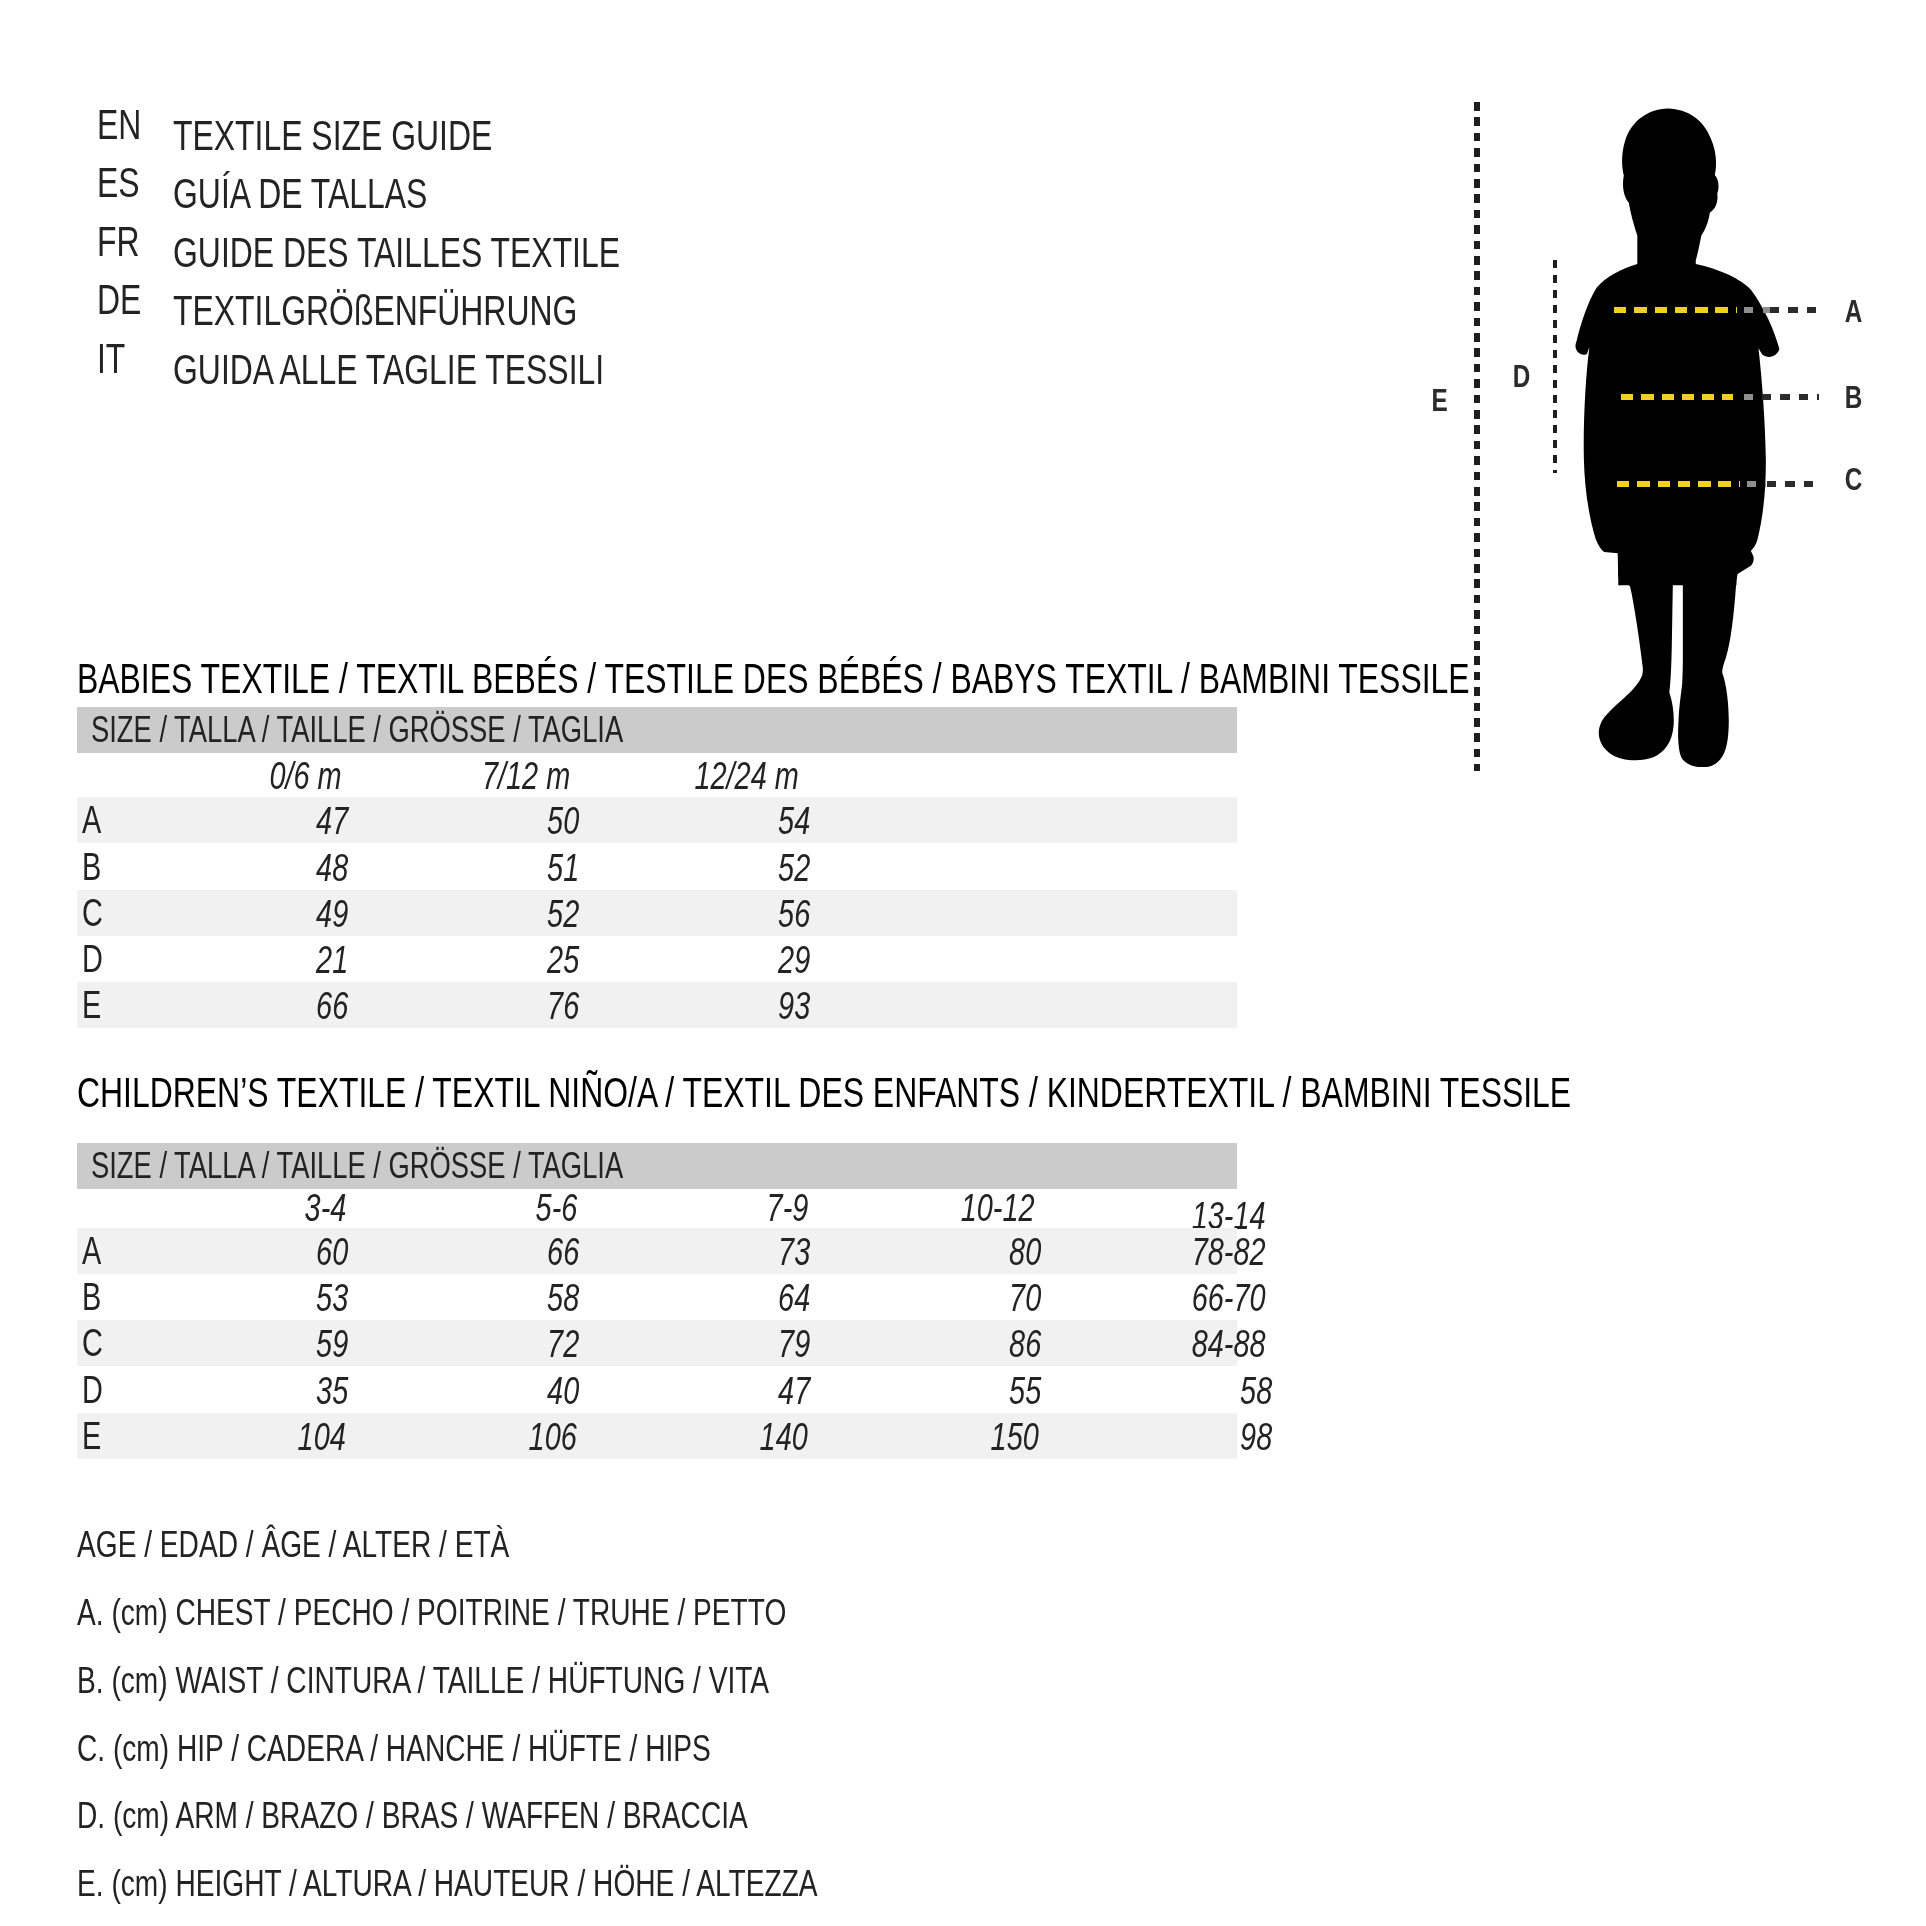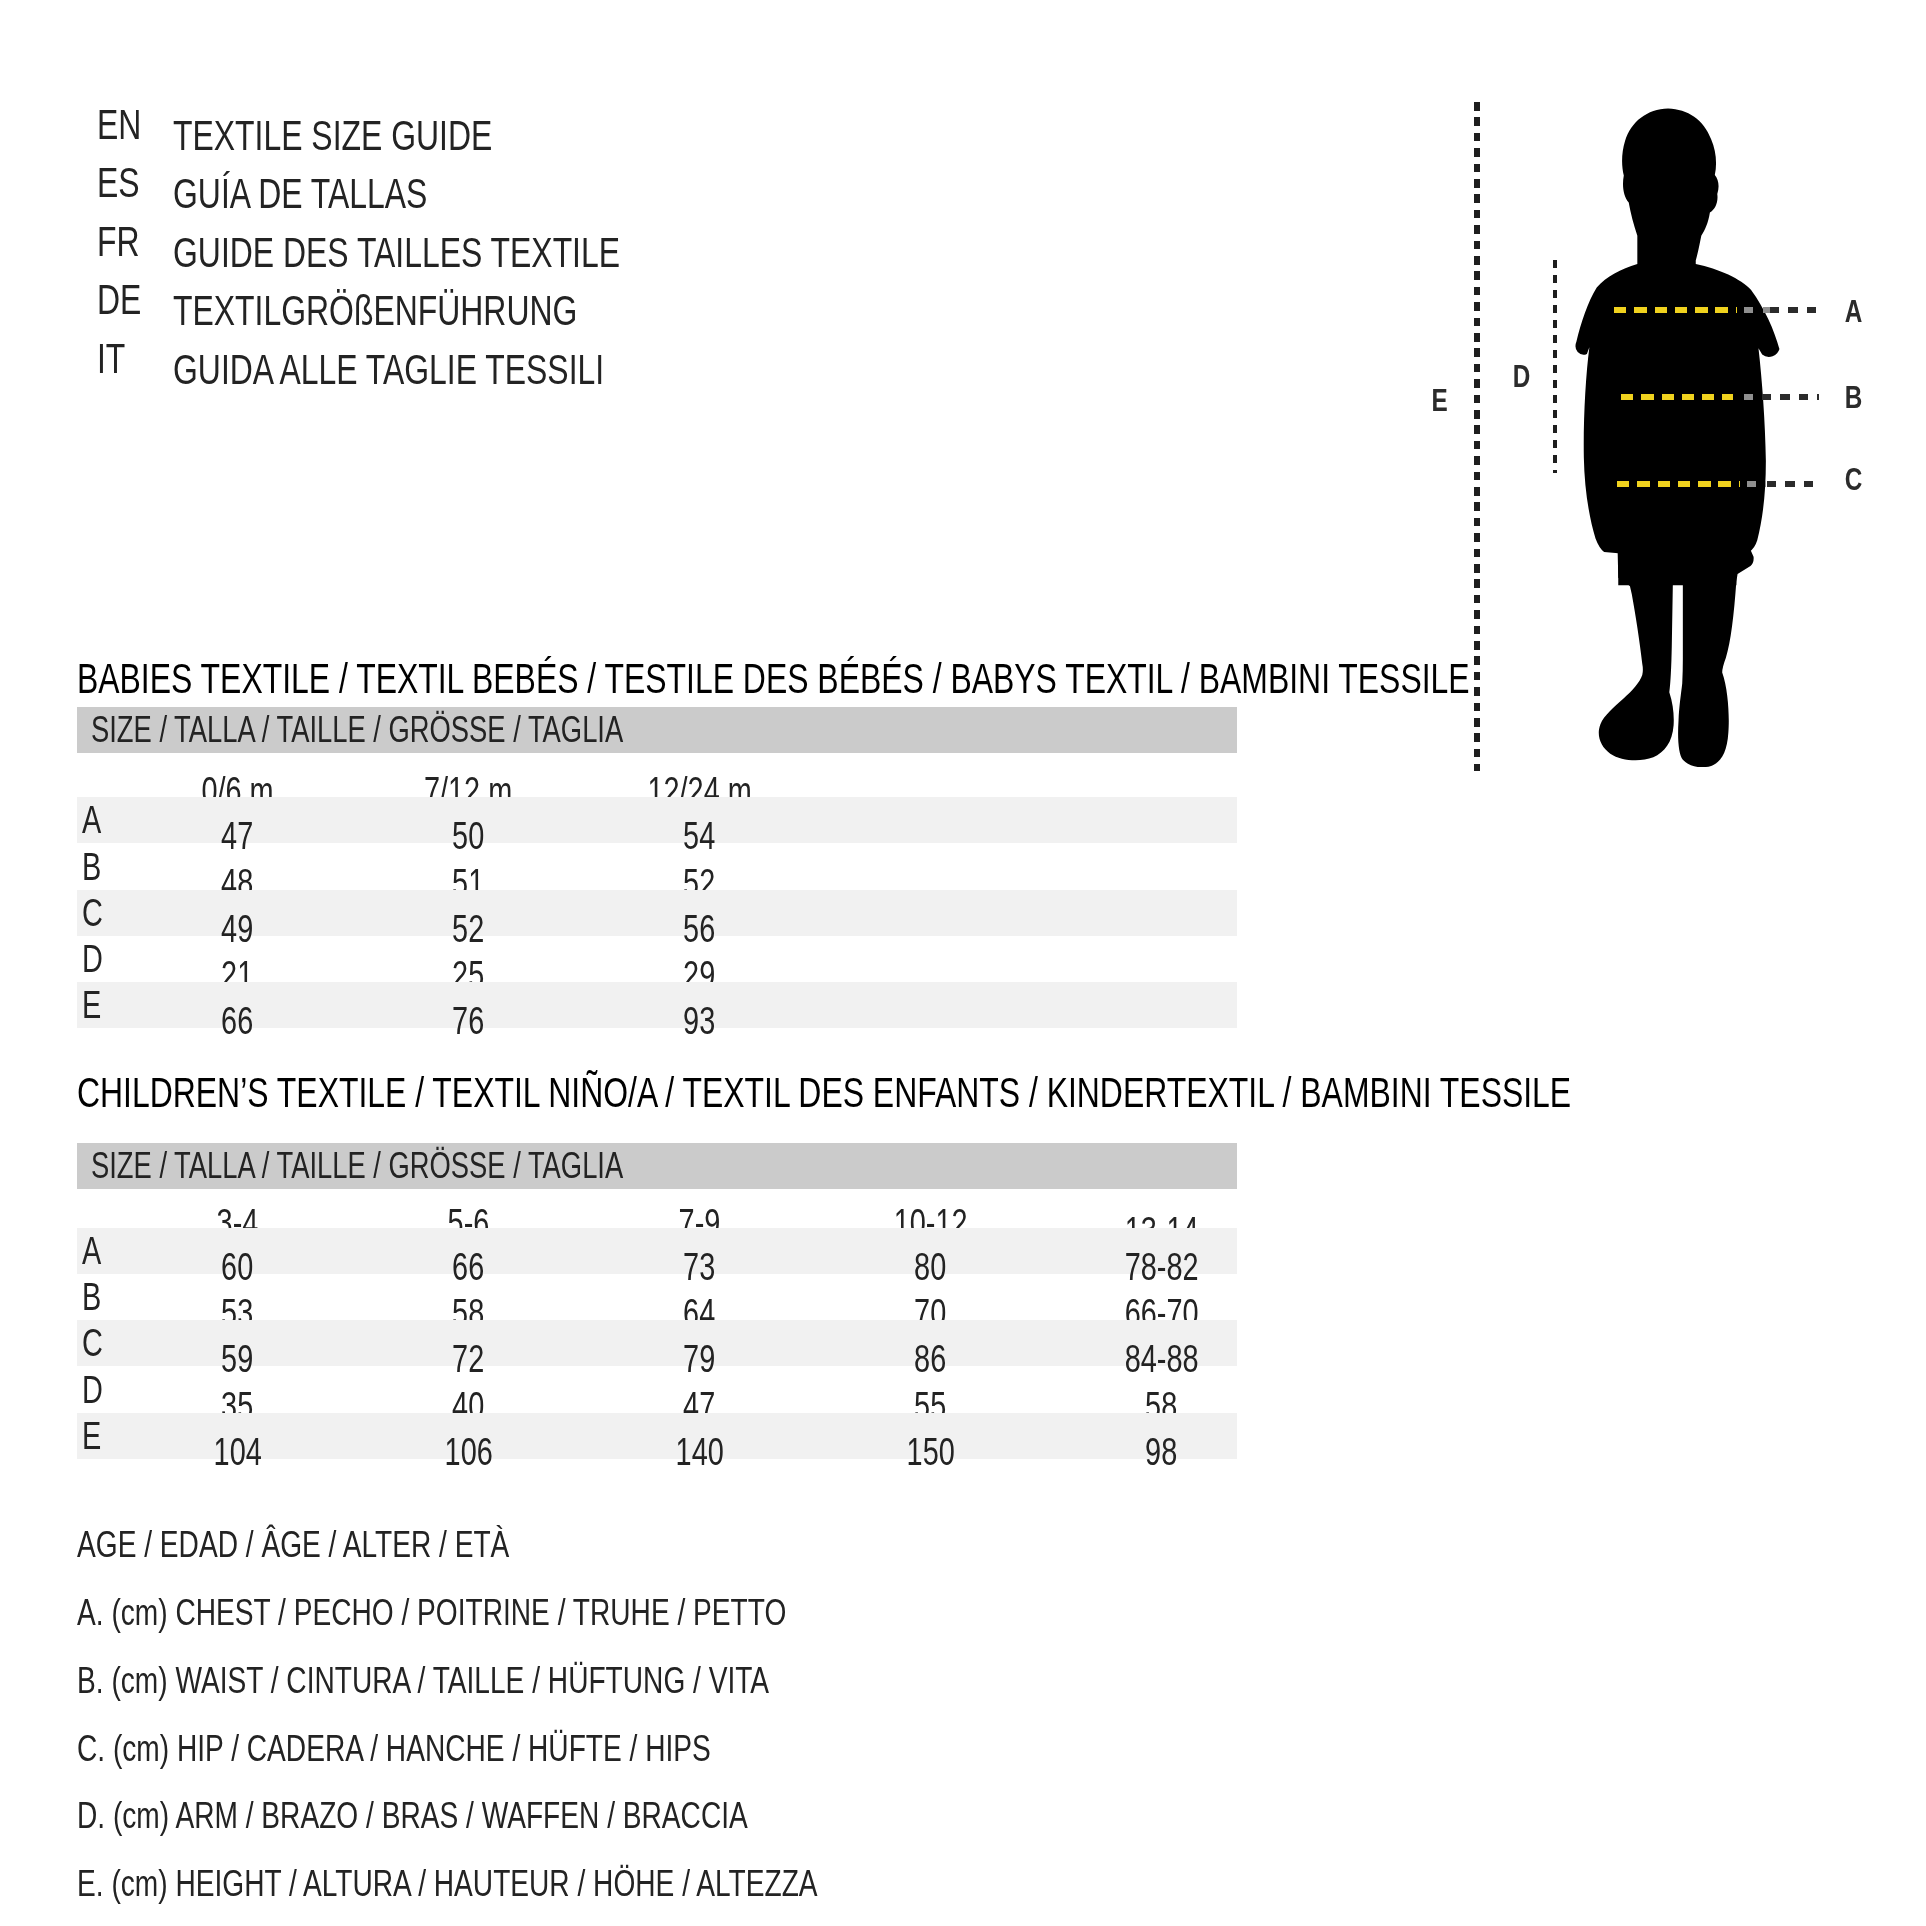--- a/index.html
+++ b/index.html
@@ -10,21 +10,21 @@
   .cxc{display:inline-block;transform:scaleX(0.76);transform-origin:50% 50%;white-space:nowrap;}
   .langrow{position:absolute;left:79px;height:42px;font-size:42px;line-height:42px;}
   .langrow .code{position:absolute;left:18px;top:0;}
   .langrow .txt{position:absolute;left:94px;top:11px;}
   .secheading{font-size:42px;line-height:42px;}
   .bar{position:absolute;left:77px;width:1160px;height:46px;background:#cbcbcb;}
   .bar .bartext{position:absolute;left:13.6px;top:0;font-size:36px;line-height:46px;}
   .trow{position:absolute;left:77px;width:1160px;height:46px;}
   .trow.band{background:#f1f1f1;}
   .trow .lbl{position:absolute;left:5px;top:0;width:49px;font-size:38px;line-height:46px;}
-  .trow .cell{position:absolute;top:16px;width:231px;text-align:center;font-size:38px;line-height:46px;}
+  .trow .cell{position:absolute;top:1px;width:231px;text-align:right;font-size:38px;line-height:46px;font-style:italic;}
   .c0{left:45px;} .c1{left:276px;} .c2{left:507px;} .c3{left:738px;} .c4{left:969px;}
   .legendrow{position:absolute;left:77px;height:42px;font-size:37px;line-height:42px;}
   .vdotE{position:absolute;left:1474px;top:102px;width:5.5px;height:669px;
          background:repeating-linear-gradient(180deg,#1e1e1e 0 8.6px,transparent 8.6px 15.4px);}
   .vdotD{position:absolute;left:1553px;top:260px;width:4.3px;height:213px;
          background:repeating-linear-gradient(180deg,#1e1e1e 0 8px,transparent 8px 15px);}
   .ydash{position:absolute;height:5.5px;background:repeating-linear-gradient(90deg,#f0d21e 0 12.3px,transparent 12.3px 20.3px);}
   .gdash{position:absolute;height:5.5px;background:repeating-linear-gradient(90deg,#8f8f8f 0 9.2px,transparent 9.2px 18.5px);}
   .kdash{position:absolute;height:5.5px;background:repeating-linear-gradient(90deg,#2b2b2b 0 9.2px,transparent 9.2px 18.5px);}
   .flabel{position:absolute;font-size:32px;line-height:32px;font-weight:bold;color:#2b2b2b;width:37px;text-align:center;}

